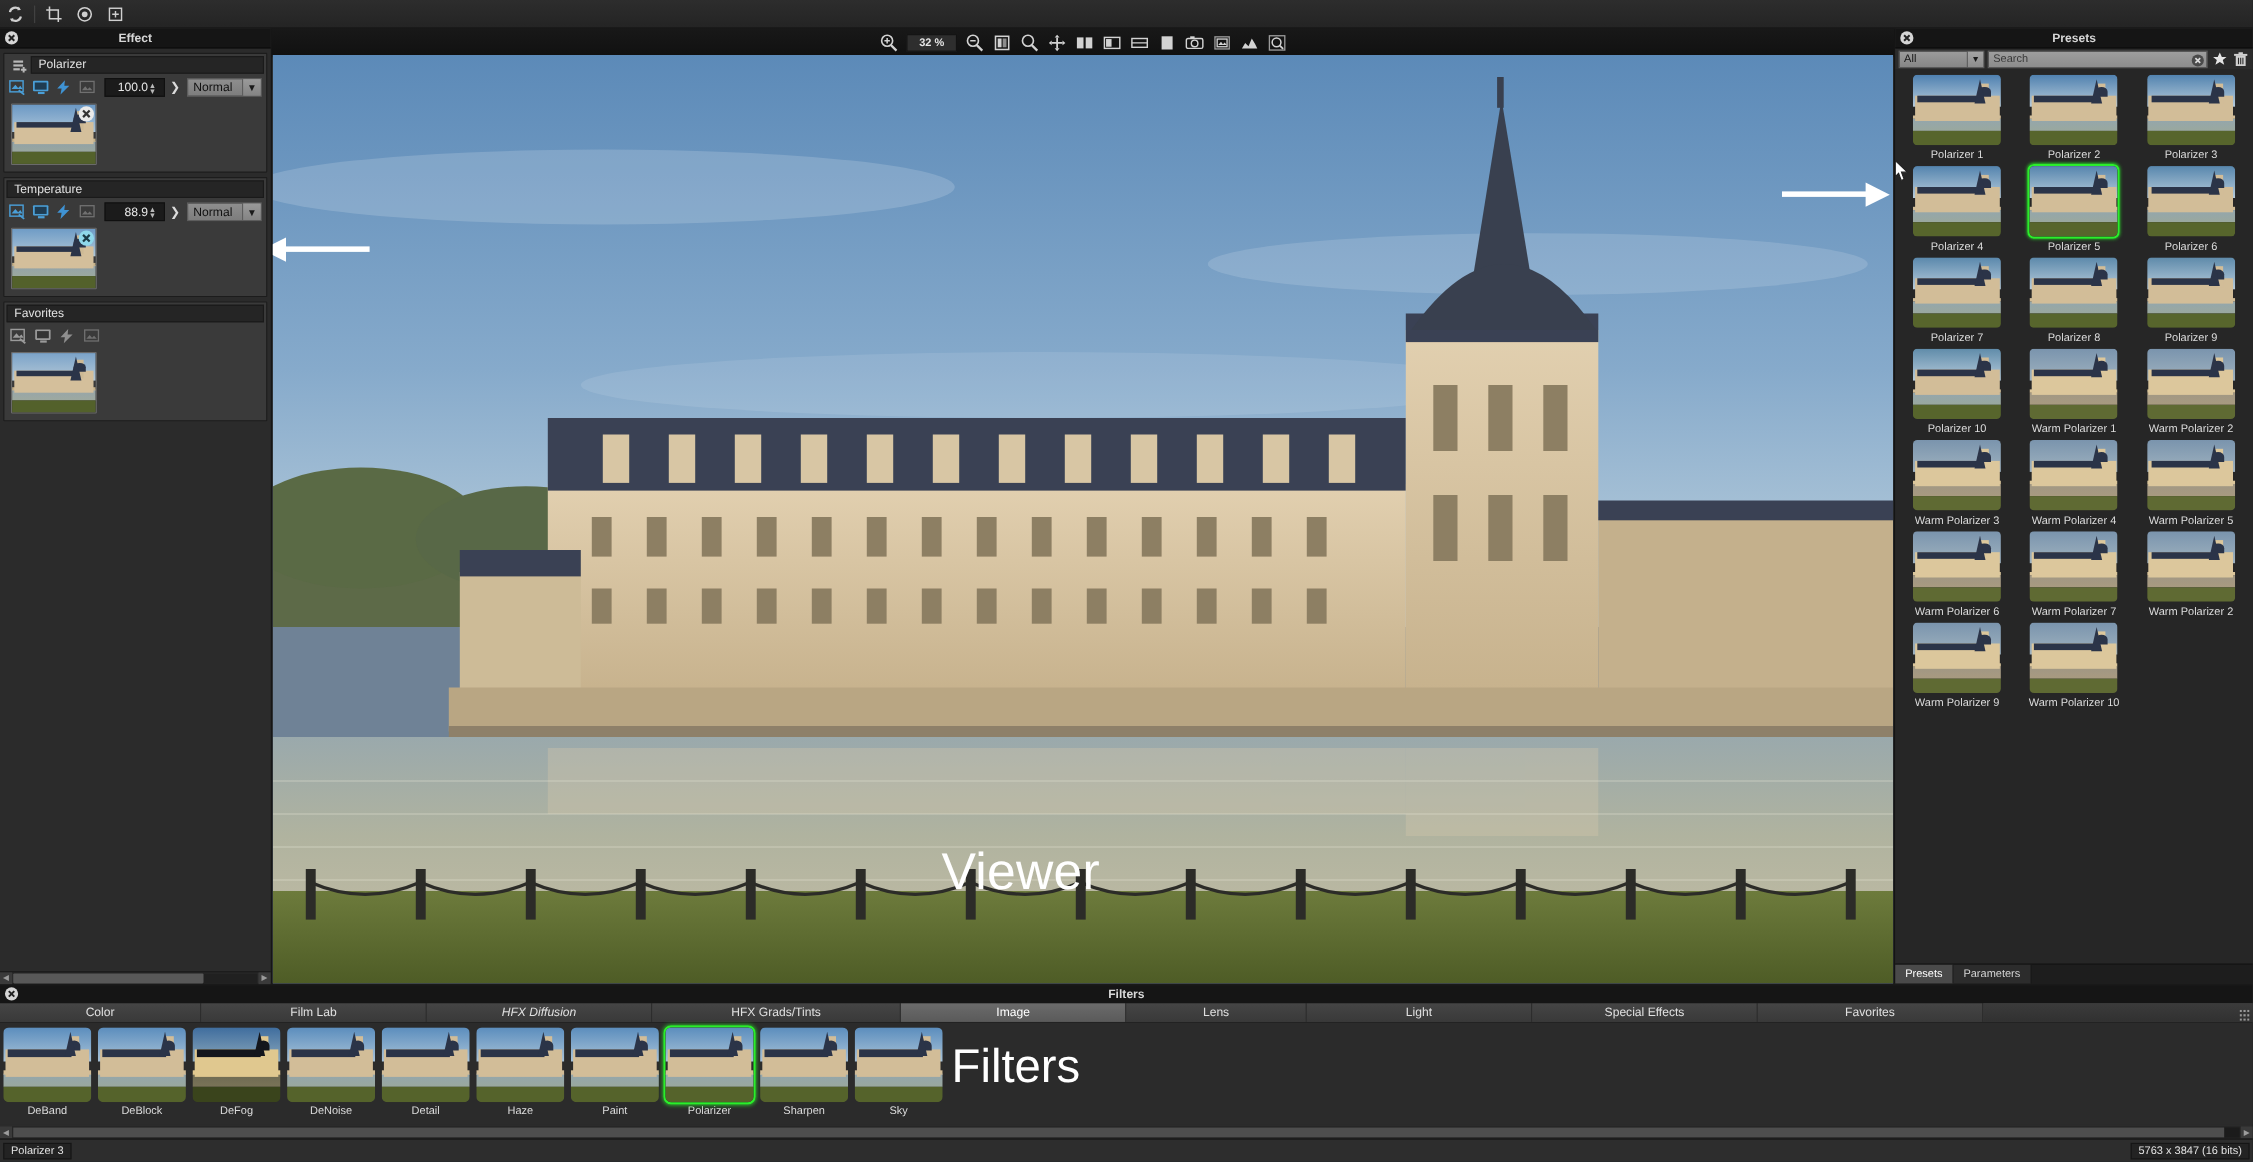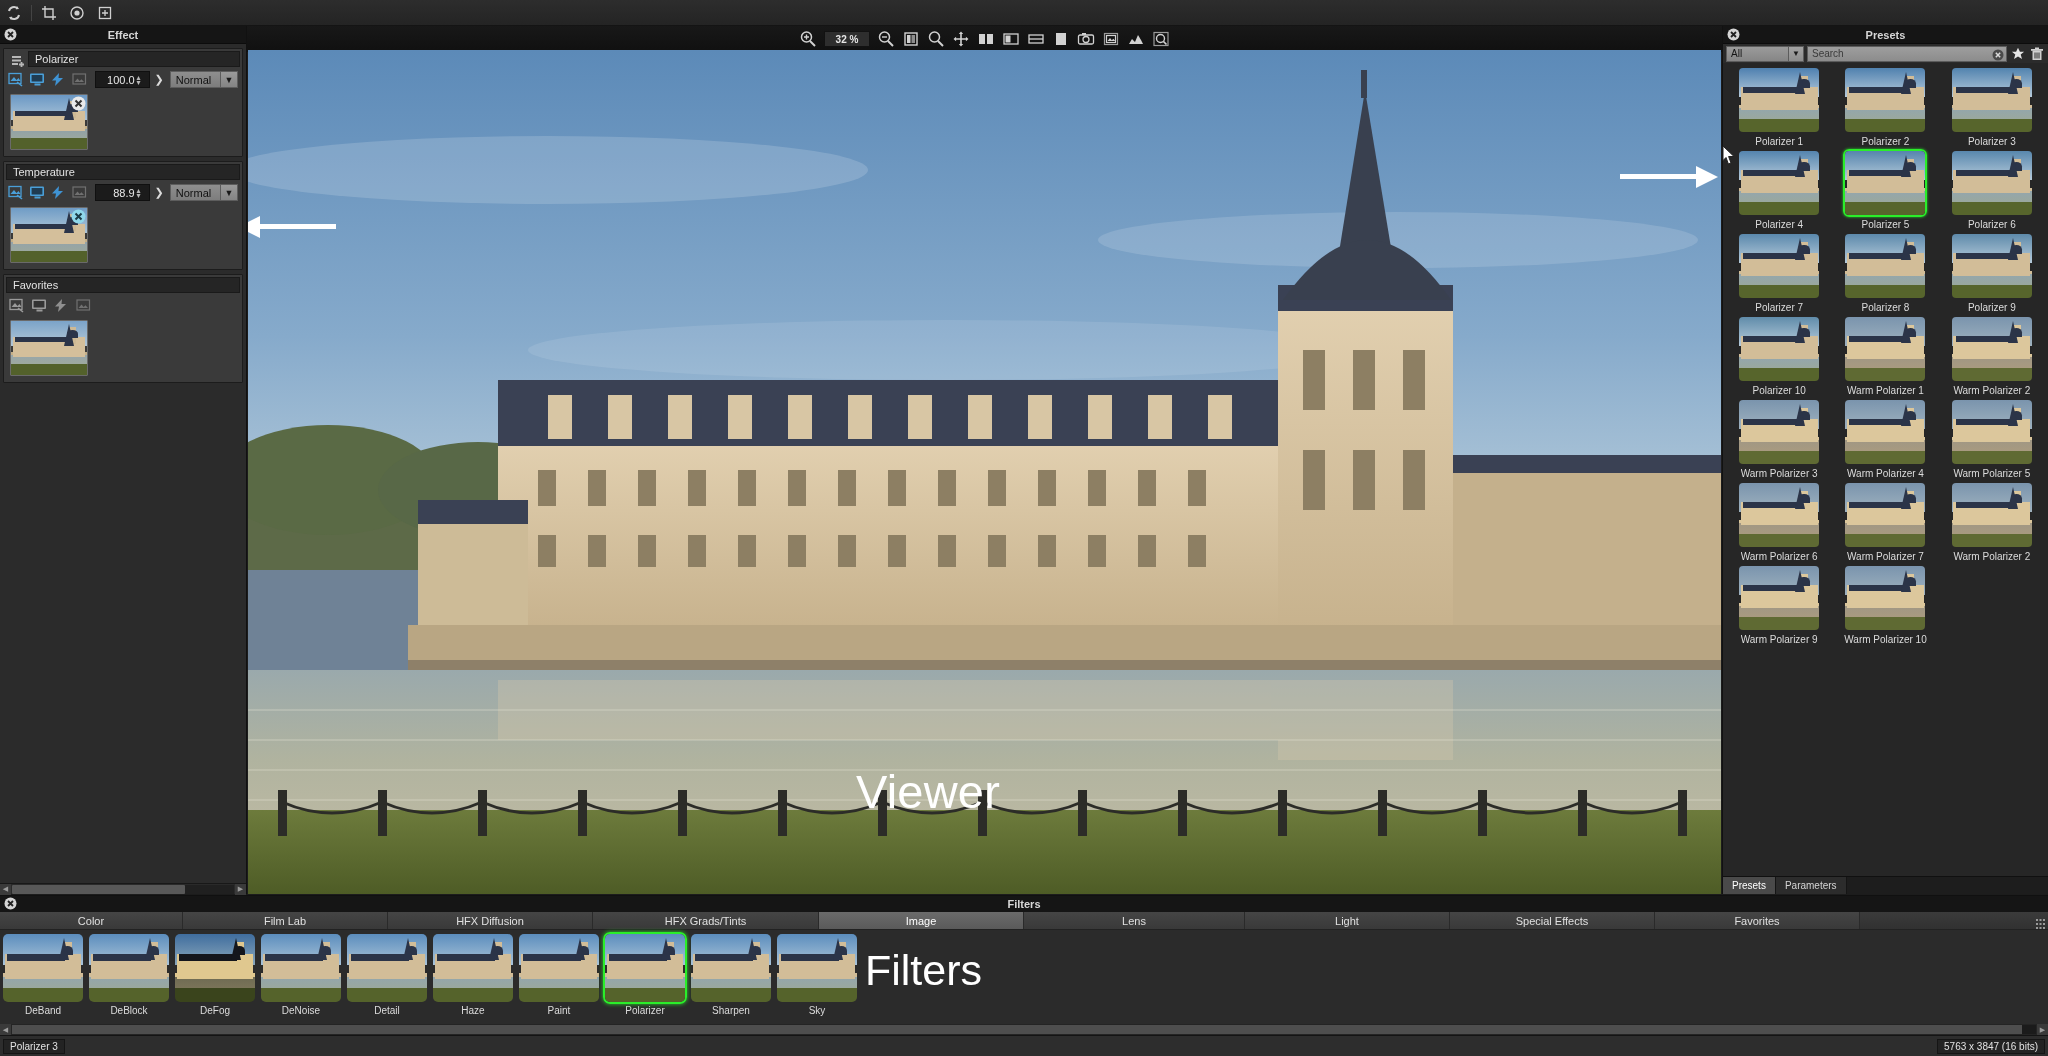--- a/index.html
+++ b/index.html
@@ -1074,30 +1074,30 @@
       <span>Filters</span>
     </div>
 
     <div id="filter-cats">
         <div class="fcat" style="width: 183px;">
           <span>Color</span>
         </div>
         <div class="fcat" style="width: 205px;">
           <span>Film Lab</span>
         </div>
-        <div class="fcat" style="width: 205px;">
+        <div class="fcat" style="width: 205px; font-style: italic;">
           <span>HFX Diffusion</span>
         </div>
         <div class="fcat" style="width: 226px;">
           <span>HFX Grads/Tints</span>
         </div>
         <div class="fcat active" style="width: 205px;">
           <span>Image</span>
         </div>
-        <div class="fcat" style="width: 221px;">
+        <div class="fcat" style="width: 164px;">
           <span>Lens</span>
         </div>
         <div class="fcat" style="width: 205px;">
           <span>Light</span>
         </div>
         <div class="fcat" style="width: 205px;">
           <span>Special Effects</span>
         </div>
         <div class="fcat" style="width: 205px;">
           <span>Favorites</span>

